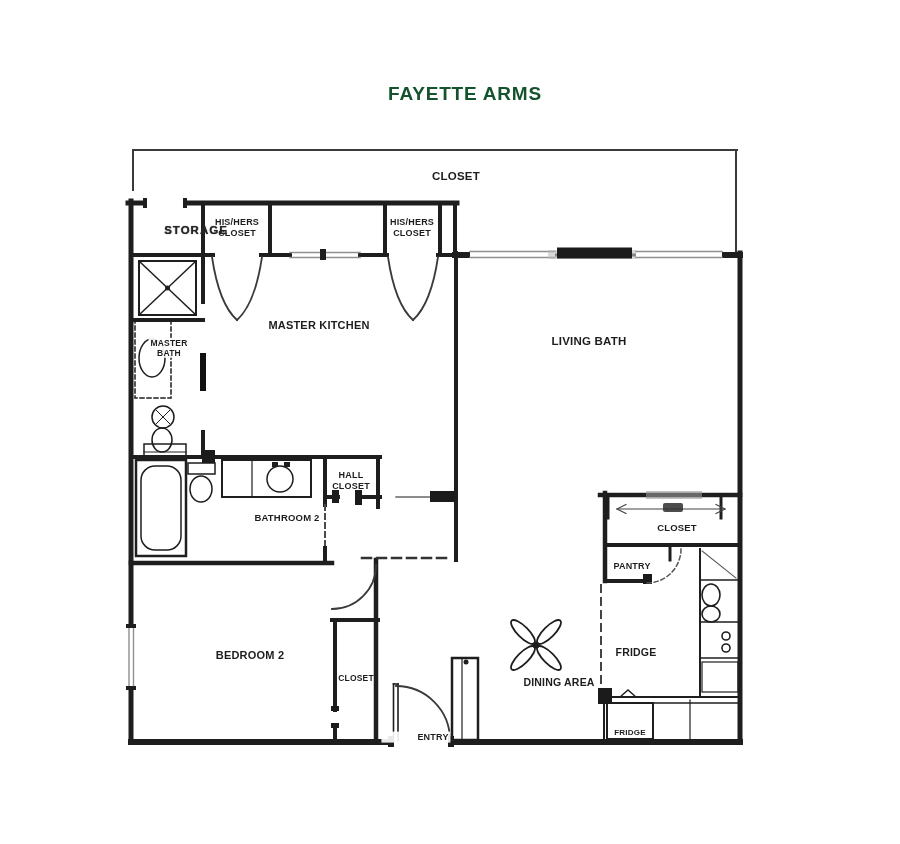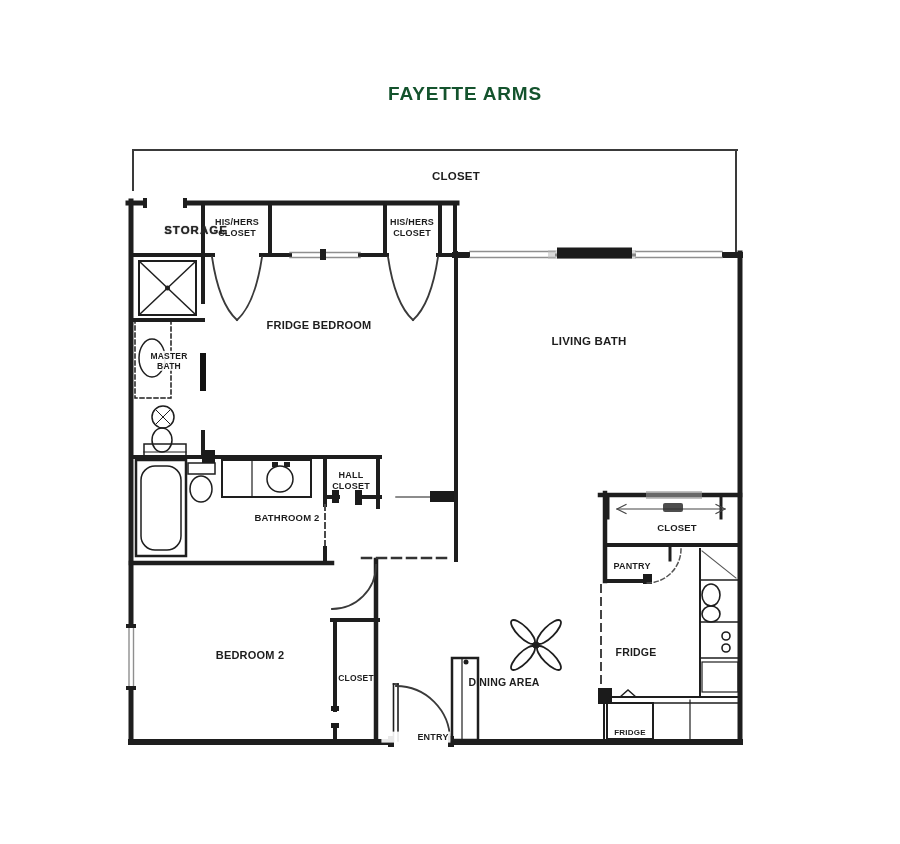--- a/index.html
+++ b/index.html
@@ -247,29 +247,29 @@
       </g>
     </g>
   </svg>
 
   <div class="label" style="left:456px;top:177px;font-size:11.5px;">CLOSET</div>
   <div class="label storage-label" style="left:168px;top:231px;font-size:11.5px;">STORAGE</div>
   <div class="label" style="left:237px;top:228px;font-size:9px;">HIS/HERS
 CLOSET</div>
   <div class="label" style="left:412px;top:228px;font-size:9px;">HIS/HERS
 CLOSET</div>
-  <div class="label" style="left:319px;top:326px;font-size:11px;">FRIDGE BEDROOM</div>
-  <div class="label bg" style="left:169px;top:361px;font-size:8.5px;">MASTER
+  <div class="label" style="left:319px;top:326px;font-size:11px;">MASTER KITCHEN</div>
+  <div class="label bg" style="left:169px;top:348px;font-size:8.5px;">MASTER
 BATH</div>
   <div class="label" style="left:589px;top:342px;font-size:11.5px;">LIVING BATH</div>
   <div class="label" style="left:287px;top:518px;font-size:9.5px;">BATHROOM 2</div>
   <div class="label" style="left:351px;top:481px;font-size:9px;">HALL
 CLOSET</div>
   <div class="label" style="left:677px;top:528px;font-size:9.5px;">CLOSET</div>
   <div class="label" style="left:632px;top:566px;font-size:9px;">PANTRY</div>
   <div class="label" style="left:636px;top:652px;font-size:10.5px;">FRIDGE</div>
   <div class="label" style="left:630px;top:733px;font-size:8px;">FRIDGE</div>
-  <div class="label" style="left:504px;top:682px;font-size:10.5px;">DINING AREA</div>
+  <div class="label" style="left:559px;top:682px;font-size:10.5px;">DINING AREA</div>
   <div class="label" style="left:250px;top:656px;font-size:11px;">BEDROOM 2</div>
   <div class="label" style="left:356px;top:678px;font-size:8.5px;">CLOSET</div>
   <div class="label bg" style="left:416px;top:737px;font-size:9px;z-index:6;padding-left:36px;">ENTRY</div>
 
 </div>
 
 </body></html>

